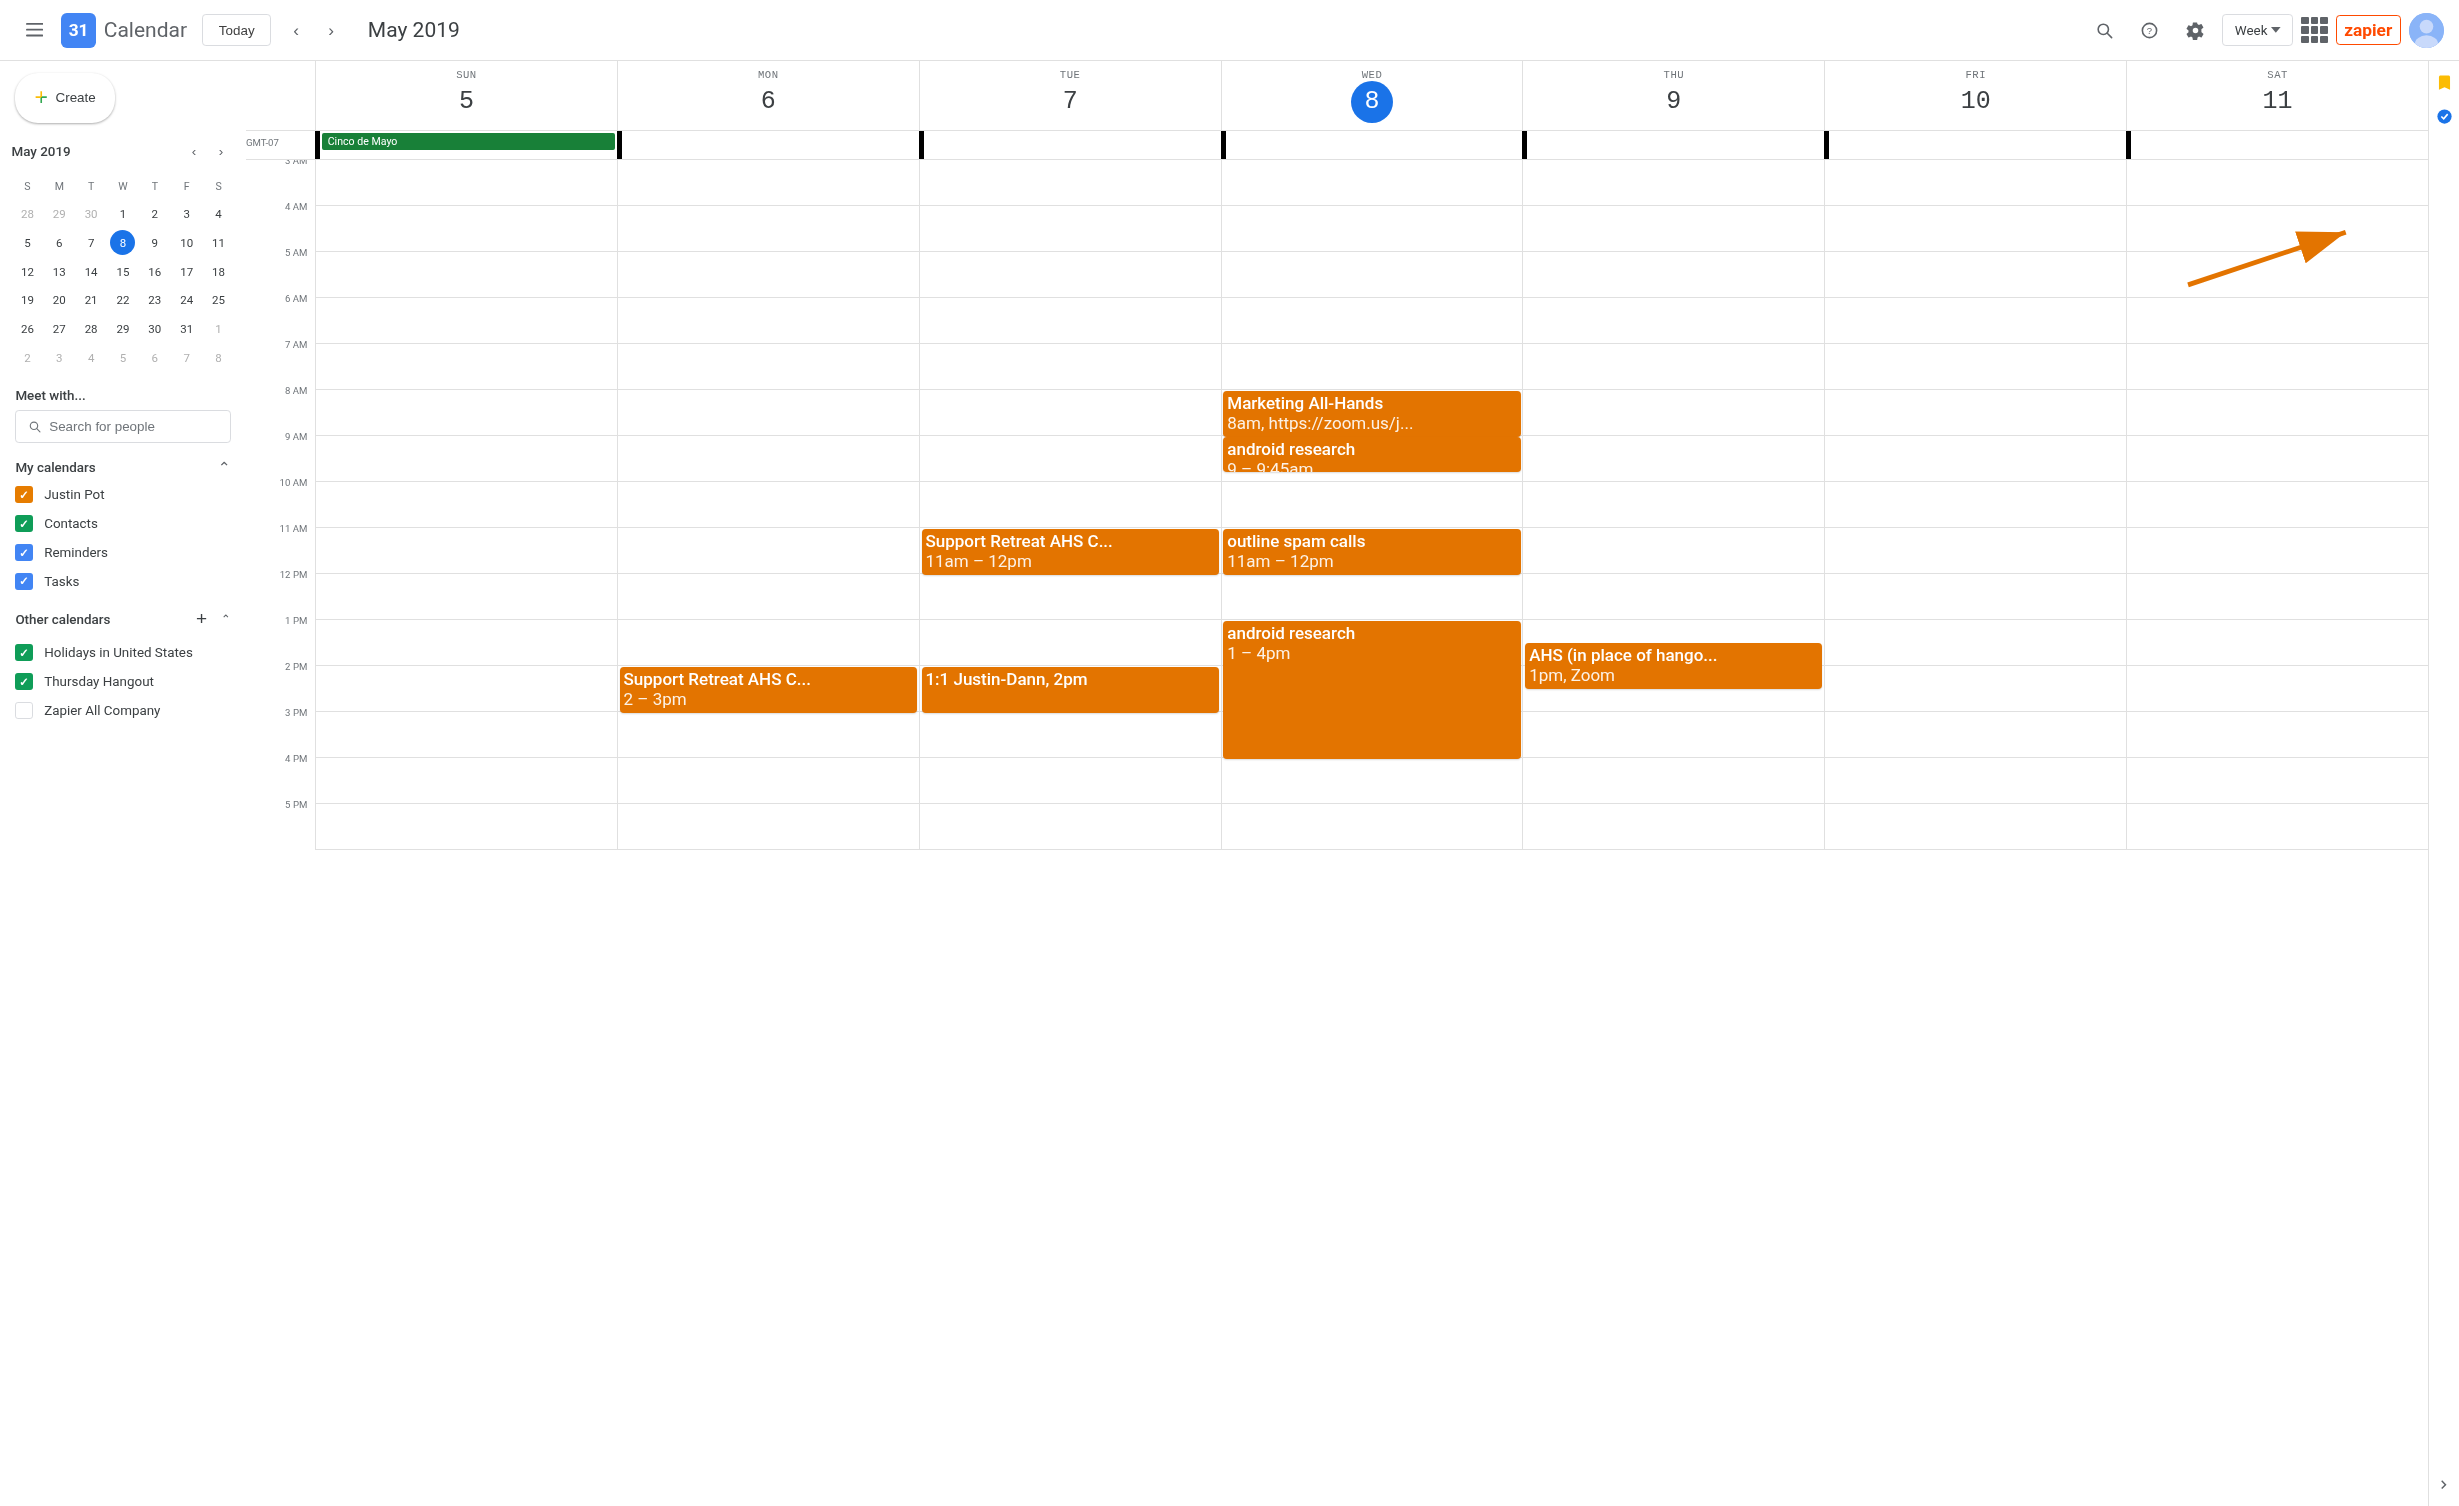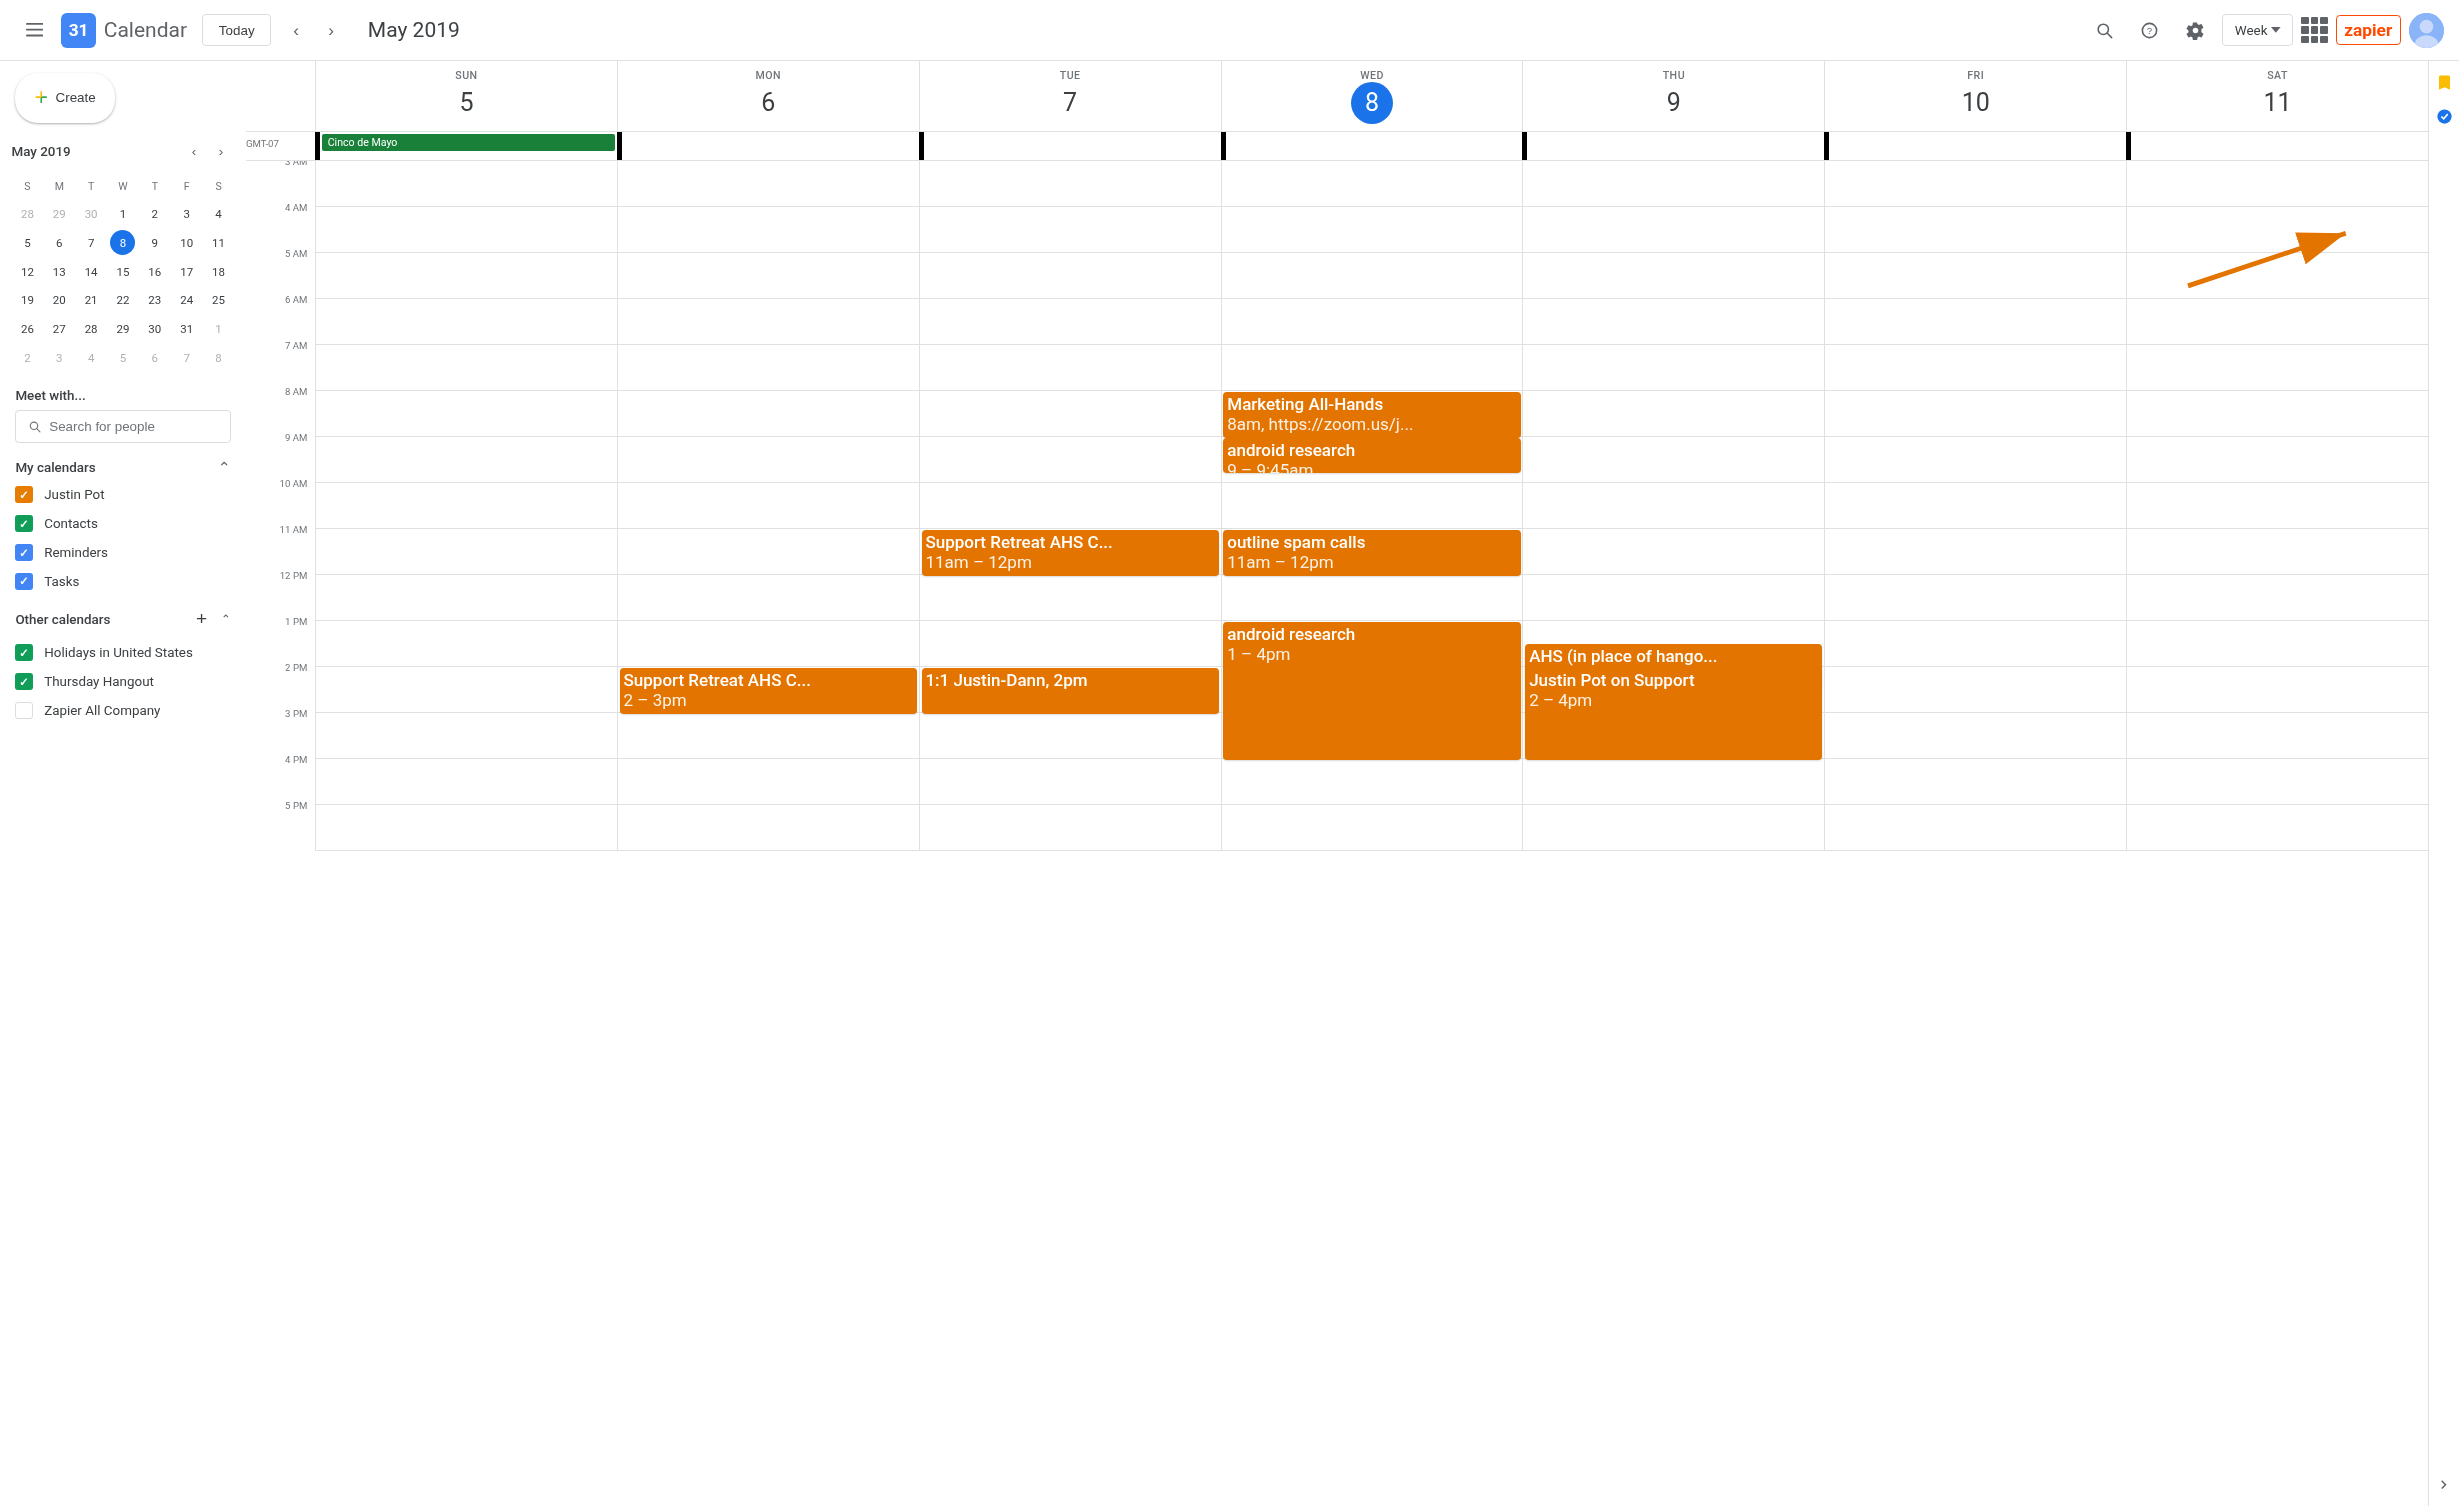--- a/index.html
+++ b/index.html
@@ -321,21 +321,21 @@
             <span class="cal-name">Zapier All Company</span>
           </div>
         </div>
     </div>
   </div>
 
   <div class="calendar-area">
 
     <div class="week-header">
       <div class="week-header-gutter"></div>
-      <div id="day-headers" style="display:flex;flex:1;">
+      <div id="day-headers" style="display:flex;flex:1;font-family:Liberation Mono, monospace;">
           <div class="day-header">
             <div class="day-header-name">SUN</div>
             <div class="day-header-num">5</div>
           </div>
           <div class="day-header">
             <div class="day-header-name">MON</div>
             <div class="day-header-num">6</div>
           </div>
           <div class="day-header">
             <div class="day-header-name">TUE</div>
@@ -503,24 +503,20 @@
               <div class="hour-line"></div>
               <div class="hour-line"></div>
               <div class="hour-line"></div>
               <div class="hour-line"></div>
               <div class="hour-line"></div>
               <div class="hour-line"></div>
               <div class="event" style="background: rgb(227, 116, 0); top: 461px; height: 46px; margin-top: 22px;">
                 <div class="event-title">AHS (in place of hango...</div>
                 <div class="event-time">1pm, Zoom</div>
               </div>
-              <div class="event" style="background: rgb(227, 116, 0); top: 507px; height: 92px;">
-                <div class="event-title">Justin Pot on Support</div>
-                <div class="event-time">2 – 4pm</div>
-              </div>
             </div>
             <div class="day-col">
               <div class="hour-line"></div>
               <div class="hour-line"></div>
               <div class="hour-line"></div>
               <div class="hour-line"></div>
               <div class="hour-line"></div>
               <div class="hour-line"></div>
               <div class="hour-line"></div>
               <div class="hour-line"></div>

